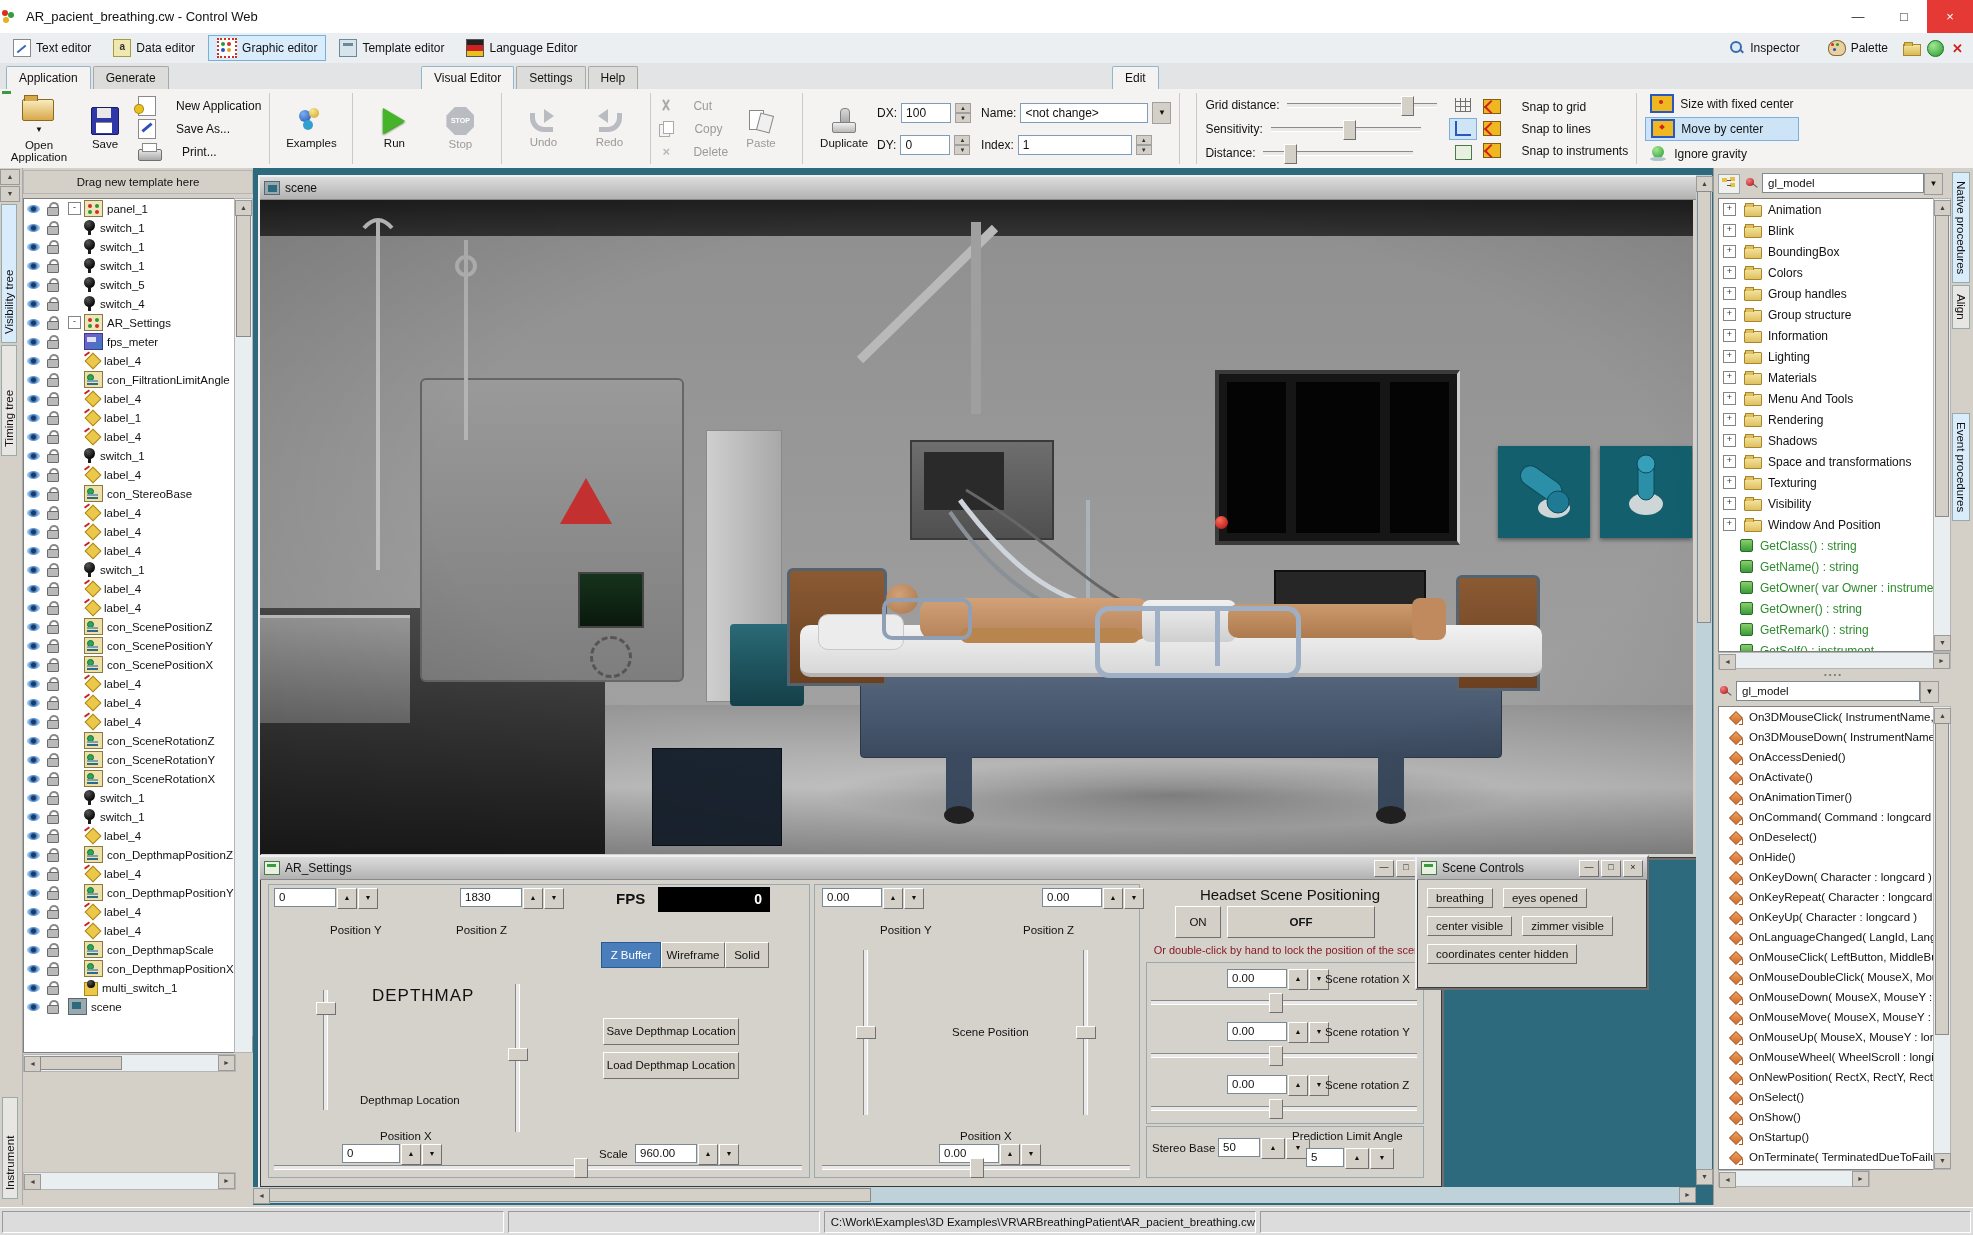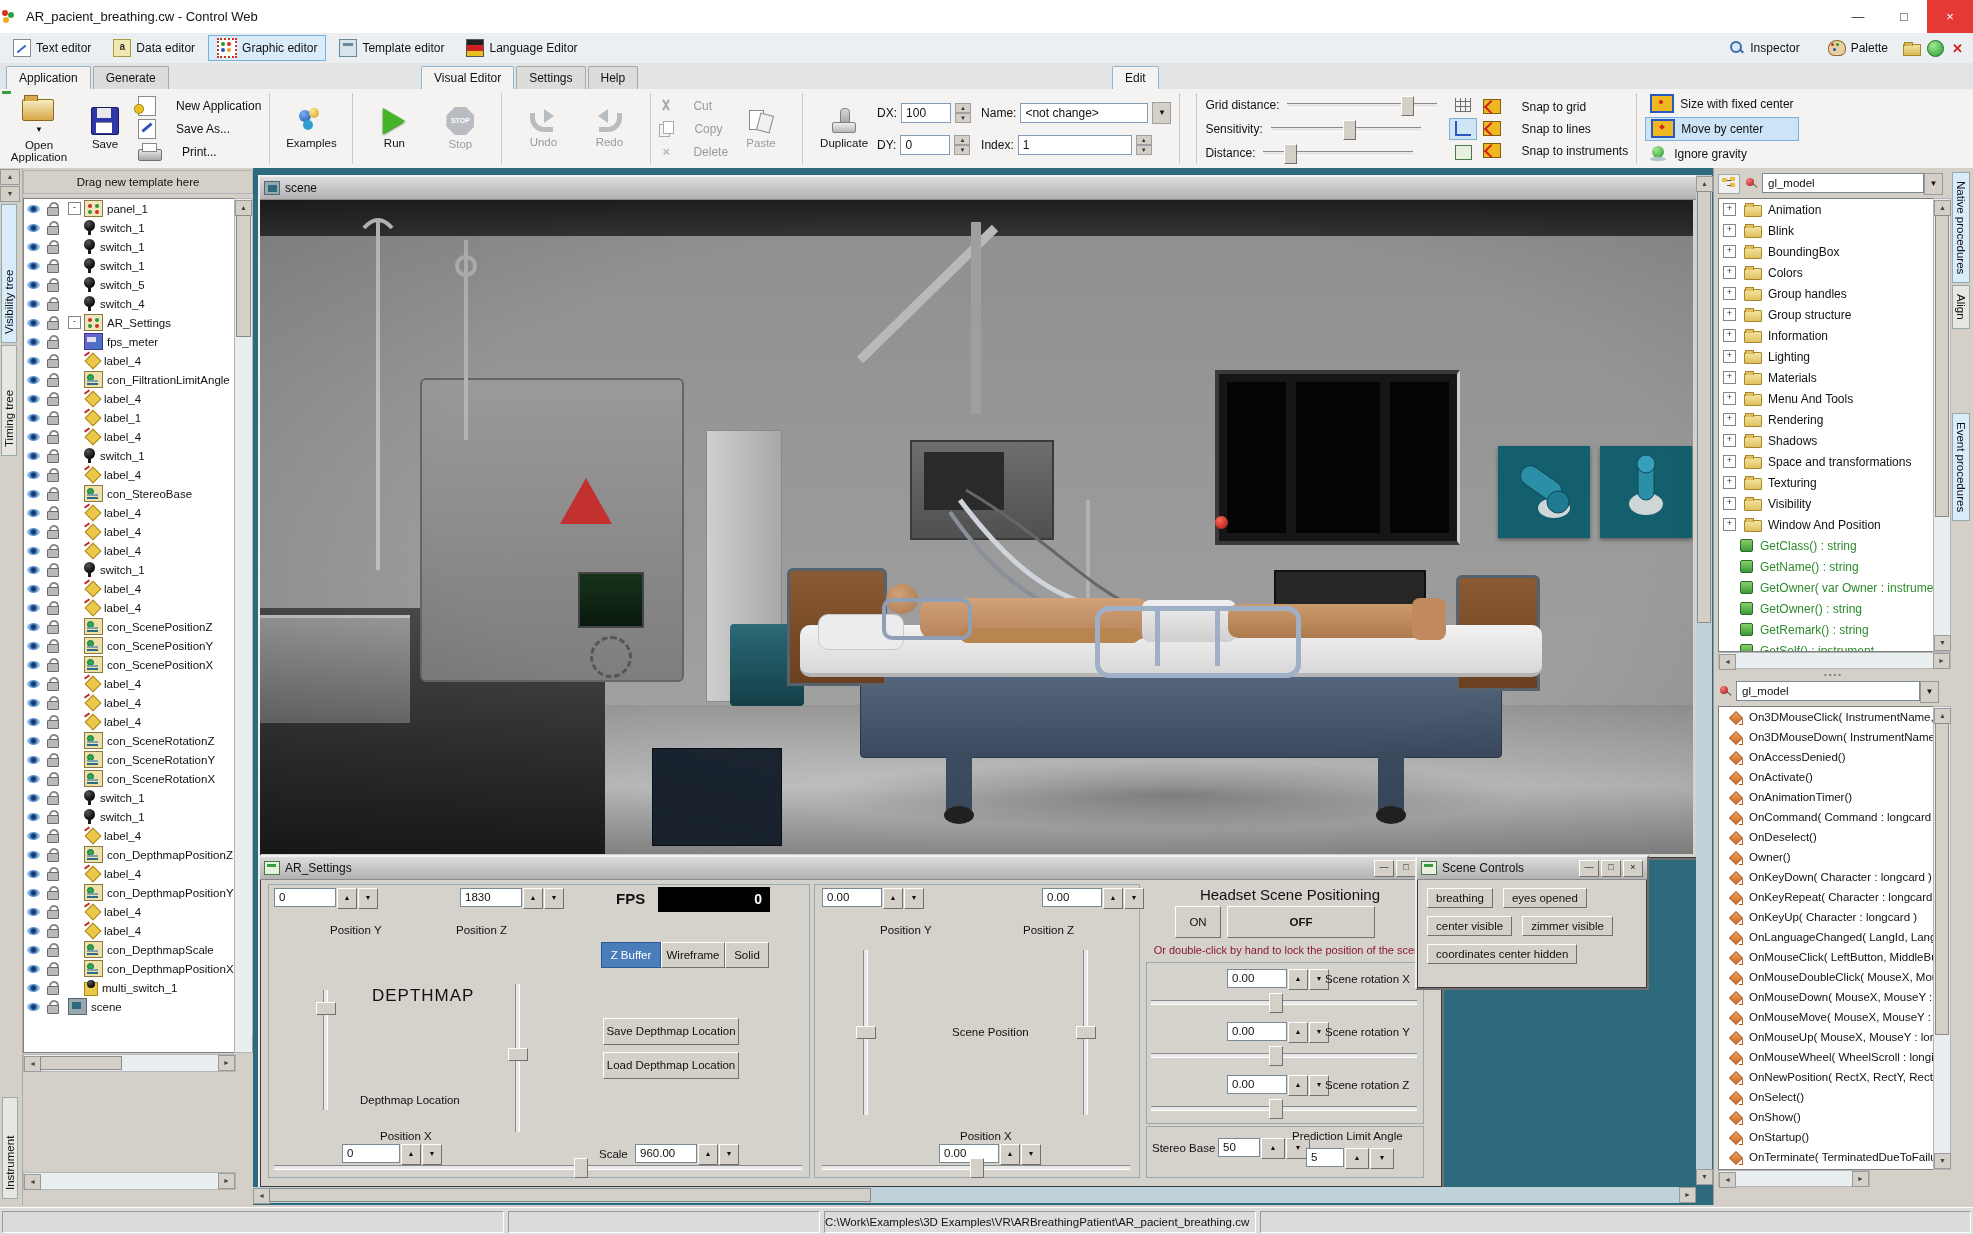--- a/index.html
+++ b/index.html
@@ -120,21 +120,21 @@
   .erow{display:flex;align-items:center;height:20px;white-space:nowrap;font-size:11.5px;gap:7px;padding-left:10px;position:relative;}
   #rightstrip{position:absolute;left:237px;top:0;width:23px;height:1037px;background:#d4d0c8;}
   .vtabR{writing-mode:vertical-rl;background:#e8e6e2;border:1px solid #9aa;padding:8px 2px;font-size:11.5px;margin:2px 1px;display:block;}
   .vtabR.sel{background:#d9ecfb;}
   .rvscroll{position:absolute;width:16px;background:#e9eef0;border:1px solid #b5b5b5;}
   .rhscroll{position:absolute;height:15px;background:#e9eef0;border:1px solid #b5b5b5;}
   .splitdots{position:absolute;height:8px;text-align:center;font-size:8px;color:#777;letter-spacing:2px;}
 
   
   #statusbar{left:0;top:1207px;width:1973px;height:28px;background:#dcdcdc;border-top:1px solid #fff;display:flex;align-items:center;}
-  .scell{height:20px;border:1px solid;border-color:#9a9a9a #fff #fff #9a9a9a;margin:0 2px;line-height:20px;font-size:11.5px;text-align:left;}
+  .scell{height:20px;border:1px solid;border-color:#9a9a9a #fff #fff #9a9a9a;margin:0 2px;line-height:20px;font-size:11.5px;text-align:right;}
 
   
   .i{display:inline-block;position:relative;width:16px;height:16px;flex:none;}
   .i-eye{width:14px;height:10px;}
   .i-eye::before{content:'';position:absolute;left:0;top:1px;width:13px;height:8px;border-radius:50%;background:radial-gradient(circle at 50% 50%,#1a3a6a 0 2px,#4a86c8 3px,#9cc2e8 70%);}
   .i-lock{width:12px;height:13px;}
   .i-lock::before{content:'';position:absolute;left:2px;top:0;width:6px;height:6px;border:2px solid #8a8a8a;border-bottom:none;border-radius:5px 5px 0 0;}
   .i-lock::after{content:'';position:absolute;left:0;top:5px;width:10px;height:7px;background:#b9b9b9;border:1px solid #6a6a6a;border-radius:1px;}
   .expbox{width:11px;height:11px;border:1px solid #848484;background:#fff;font-size:9px;line-height:9px;text-align:center;color:#333;flex:none;margin-right:3px;}
   .i-panel{width:17px;height:15px;background:#efe6c0;border:1px solid #8a7a40;}
@@ -1266,21 +1266,21 @@
         <div class="erow">
           <span class="i i-event"></span>
           <span>OnCommand( Command : longcard )</span>
         </div>
         <div class="erow">
           <span class="i i-event"></span>
           <span>OnDeselect()</span>
         </div>
         <div class="erow">
           <span class="i i-event"></span>
-          <span>Owner()</span>
+          <span>OnHide()</span>
         </div>
         <div class="erow">
           <span class="i i-event"></span>
           <span>OnKeyDown( Character : longcard )</span>
         </div>
         <div class="erow">
           <span class="i i-event"></span>
           <span>OnKeyRepeat( Character : longcard )</span>
         </div>
         <div class="erow">

